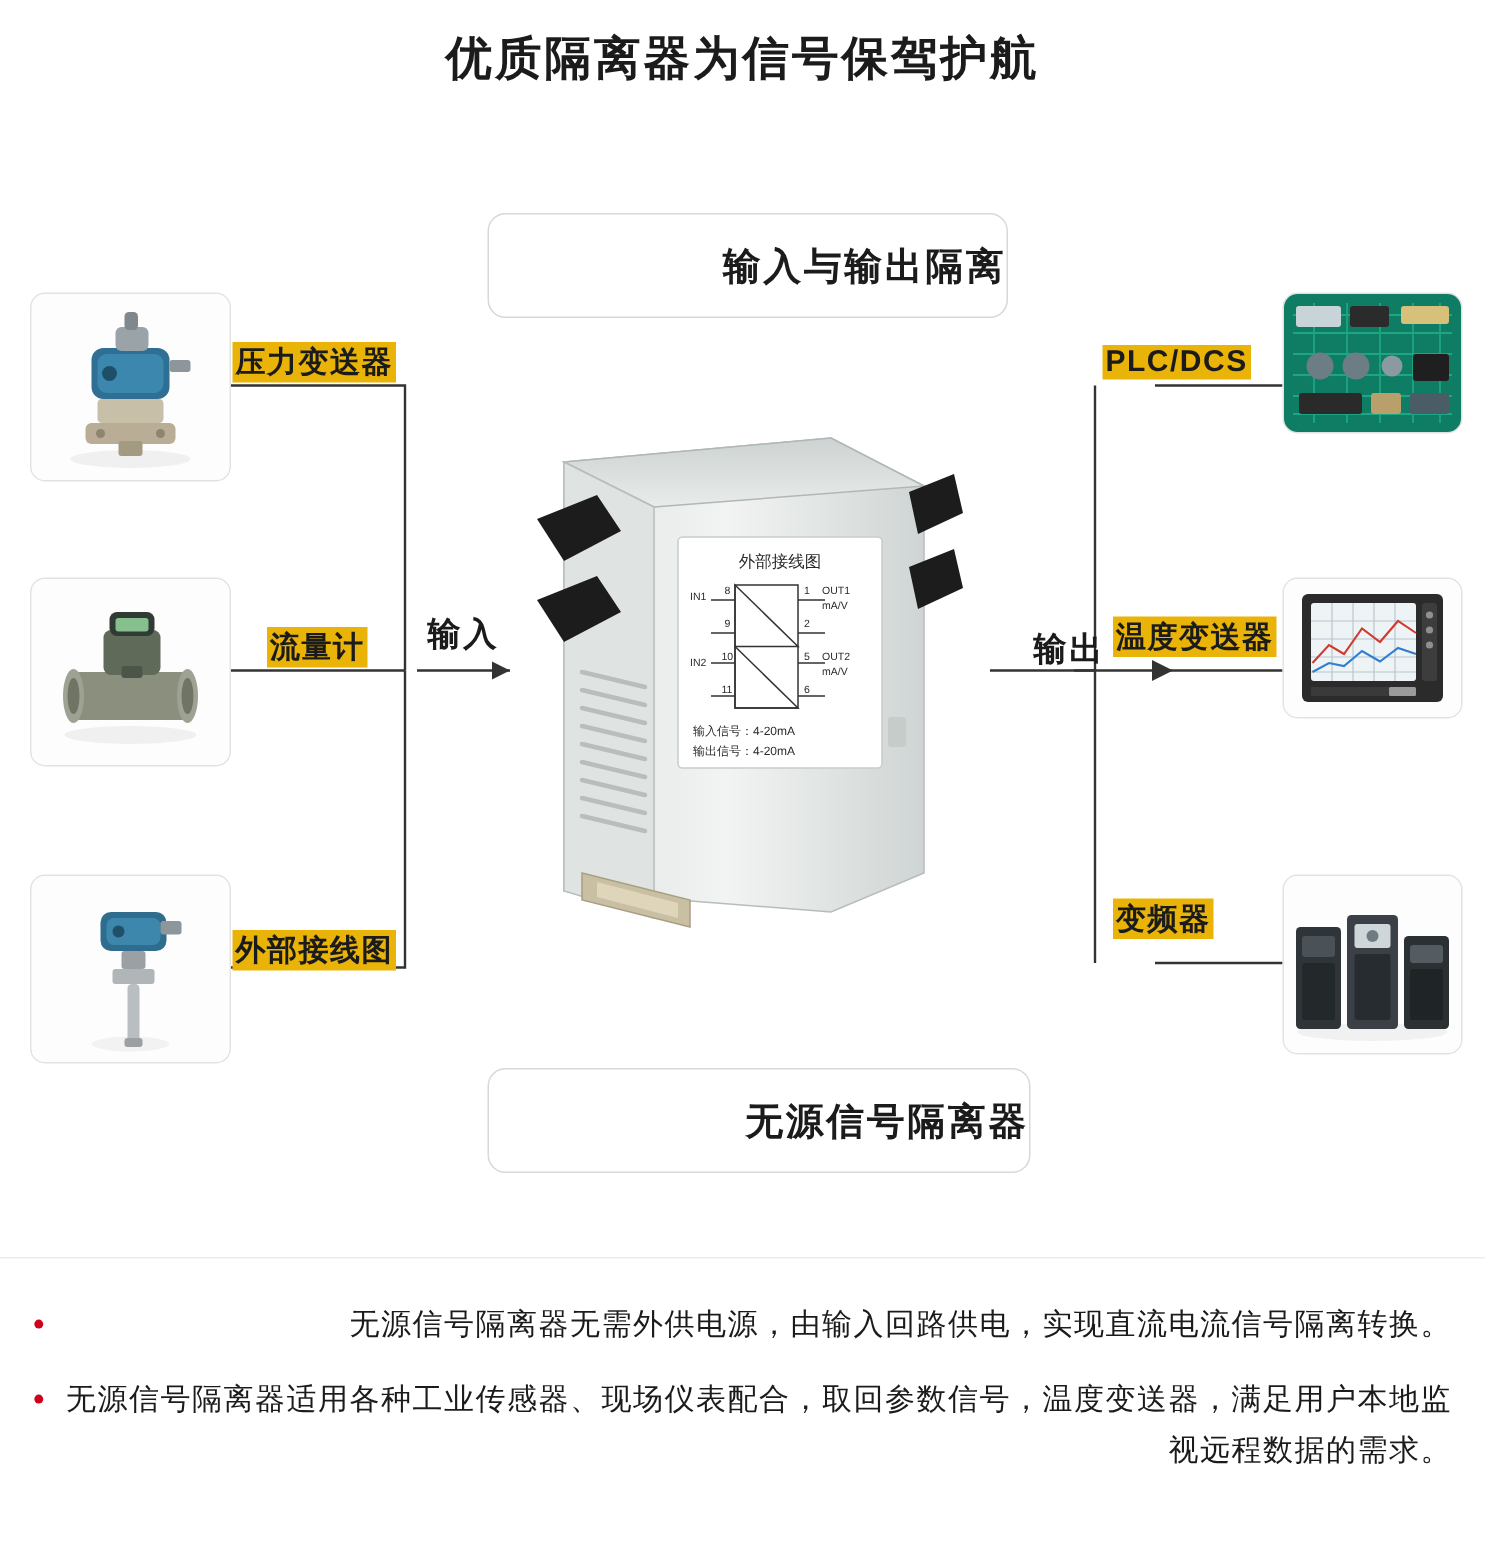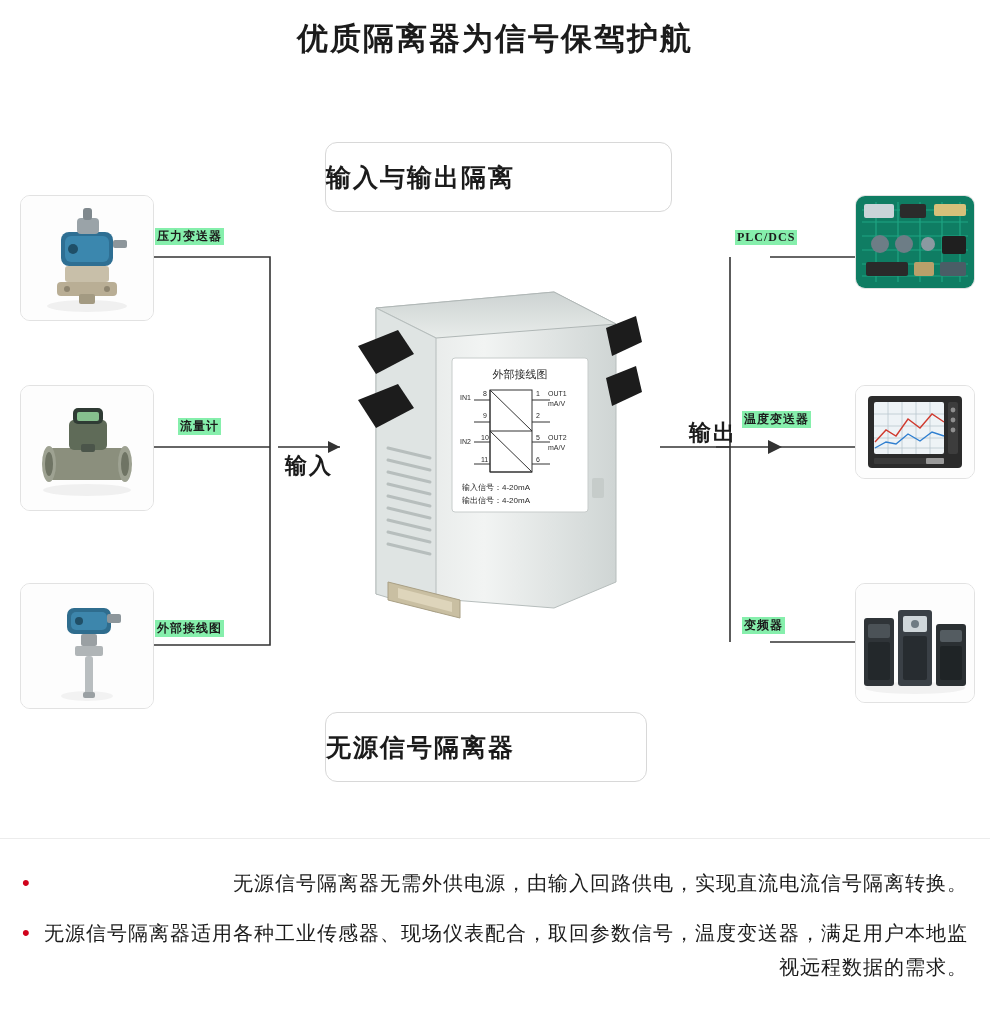--- a/index.html
+++ b/index.html
@@ -12,57 +12,57 @@
 
   
   .title{
     position:absolute;top:18px;left:0;width:990px;text-align:center;
     font-size:31px;font-weight:bold;letter-spacing:2px;color:#1b1b1b;
   }
 
   
   .box-label{
     position:absolute;border:1px solid #d8d8d8;border-radius:12px;background:#fff;
-    display:flex;align-items:center;justify-content:flex-start;
+    display:flex;align-items:center;justify-content:flex-end;
     font-size:25px;font-weight:bold;letter-spacing:2px;color:#1b1b1b;
   }
   #box-input-output{left:325px;top:142px;width:345px;height:68px;}
-  #box-passive{left:325px;top:712px;width:320px;height:68px;}
+  #box-passive{left:325px;top:712px;width:320px;height:68px;padding-left:40px;}
 
   
   .dev-card{
     position:absolute;border:1px solid #e2e2e2;border-radius:10px;background:#fff;
     overflow:hidden;
   }
   .dev-card .thumb{width:100%;height:100%;display:block;}
 
   #card-pressure{left:20px;top:195px;width:132px;height:124px;}
   #card-flow{left:20px;top:385px;width:132px;height:124px;}
   #card-temp{left:20px;top:583px;width:132px;height:124px;}
 
   #card-plc{left:855px;top:195px;width:118px;height:92px;}
   #card-meter{left:855px;top:385px;width:118px;height:92px;}
   #card-vfd{left:855px;top:583px;width:118px;height:118px;}
 
   
   .lbl{
-    position:absolute;font-size:12px;font-weight:bold;color:#1b1b1b;
-    letter-spacing:1px;white-space:nowrap;background:#86efac;padding:0 2px;
+    position:absolute;font-size:20px;font-weight:bold;color:#1b1b1b;
+    letter-spacing:1px;white-space:nowrap;background:#eab308;padding:0 2px;
   }
   #lbl-pressure{left:155px;top:228px;}
   #lbl-flow{left:178px;top:418px;}
   #lbl-temp{left:155px;top:620px;}
-  #lbl-plc{left:735px;top:230px;font-family:Liberation Serif, serif;}
+  #lbl-plc{left:735px;top:230px;}
   #lbl-meter{left:742px;top:411px;}
-  #lbl-vfd{left:742px;top:599px;margin-top:18px;}
+  #lbl-vfd{left:742px;top:599px;}
 
   .lbl-big{
     position:absolute;font-size:22px;font-weight:bold;color:#1b1b1b;letter-spacing:2px;
   }
-  #lbl-in{left:285px;top:408px;margin-top:43px;}
+  #lbl-in{left:285px;top:408px;}
   #lbl-out{left:655px;top:418px;margin-left:34px;}
 
   
   #wires{position:absolute;left:0;top:0;width:990px;height:1034px;}
 
   
   #device{position:absolute;left:340px;top:282px;width:320px;height:340px;}
 
   
   .bullets{position:absolute;left:22px;top:866px;width:946px;}

